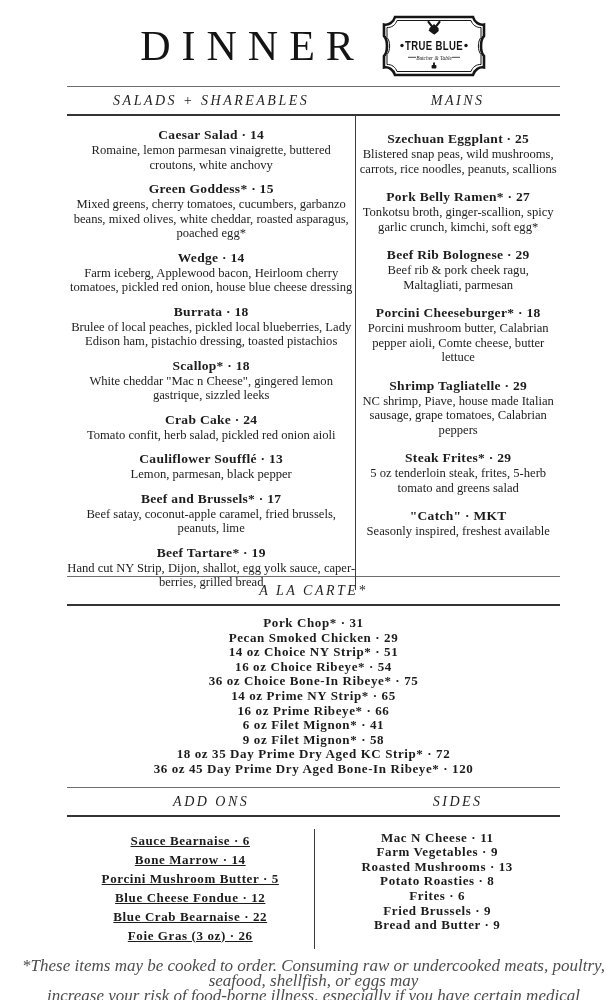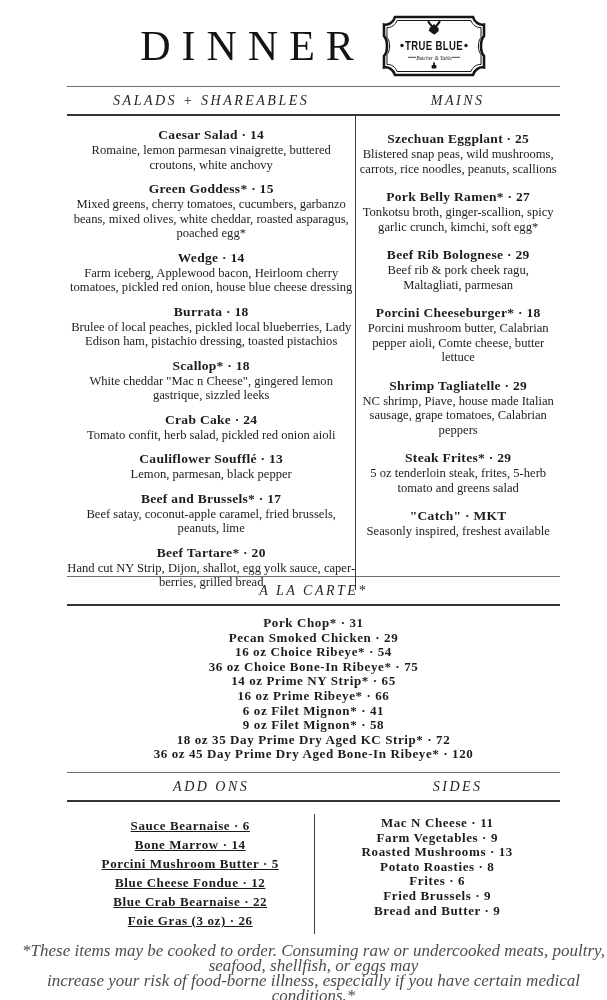--- a/index.html
+++ b/index.html
@@ -123,21 +123,21 @@
           <div class="item-title">Cauliflower Soufflé · 13</div>
           <div class="item-desc">Lemon, parmesan, black pepper</div>
         </div>
 
         <div class="item">
           <div class="item-title">Beef and Brussels* · 17</div>
           <div class="item-desc">Beef satay, coconut-apple caramel, fried brussels, peanuts, lime</div>
         </div>
 
         <div class="item">
-          <div class="item-title">Beef Tartare* · 20</div>
+          <div class="item-title">Beef Tartare* · 19</div>
           <div class="item-desc">Hand cut NY Strip, Dijon, shallot, egg yolk sauce, caper-berries, grilled bread</div>
         </div>
       </div>
     <div class="col col-right divided">
 
         <div class="item">
           <div class="item-title">Szechuan Eggplant · 25</div>
           <div class="item-desc">Blistered snap peas, wild mushrooms, carrots, rice noodles, peanuts, scallions</div>
         </div>
 
@@ -176,20 +176,21 @@
   <div class="band">
     <div class="band-center">A LA CARTE*</div>
   </div>
 
   <div class="alacarte-list">
 
       <div class="bold-line">Pork Chop* · 31</div>
 
       <div class="bold-line">Pecan Smoked Chicken · 29</div>
 
+      <div class="bold-line">14 oz Choice NY Strip* · 51</div>
 
       <div class="bold-line">16 oz Choice Ribeye* · 54</div>
 
       <div class="bold-line">36 oz Choice Bone-In Ribeye* · 75</div>
 
       <div class="bold-line">14 oz Prime NY Strip*  · 65</div>
 
       <div class="bold-line">16 oz Prime Ribeye* · 66</div>
 
       <div class="bold-line">6 oz Filet Mignon* · 41</div>

